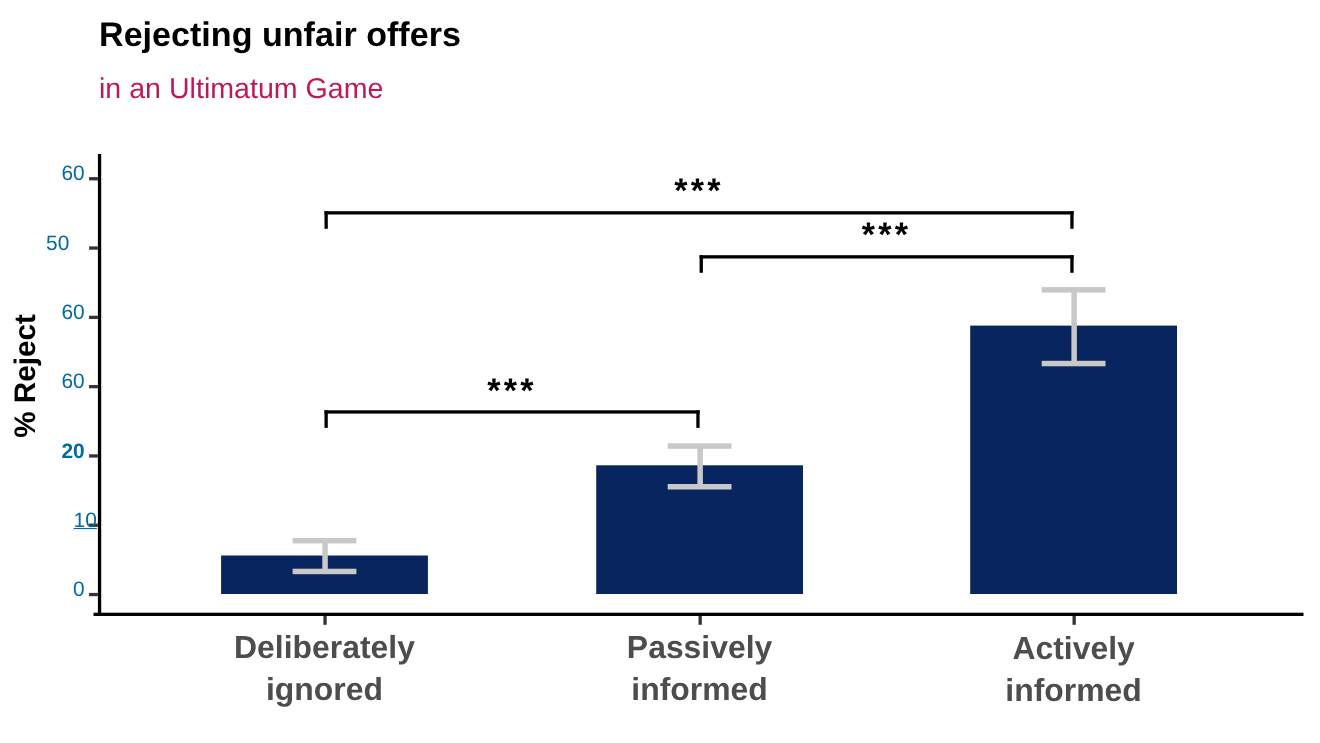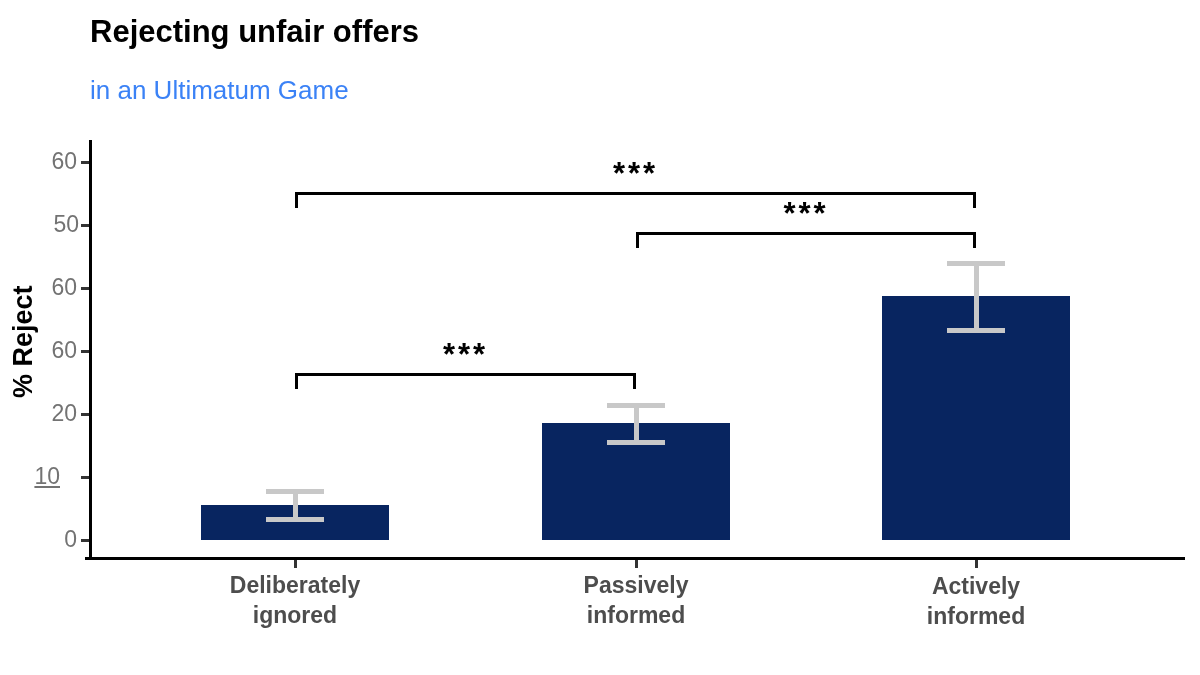--- a/index.html
+++ b/index.html
@@ -15,50 +15,50 @@
     position: absolute;
     left: 90px;
     top: 14px;
     font-size: 31px;
     font-weight: bold;
     color: #000000;
   }
   .chart-subtitle {
     position: absolute;
     left: 90px;
-    top: 75px;
+    top: 65px;
     font-size: 26px;
     font-weight: normal;
-    color: #3b82f6;
+    color: #be185d;
   }
   .y-axis-label {
     position: absolute;
     left: 8px;
     top: 272px;
     height: 140px;
     writing-mode: vertical-rl;
     transform: rotate(180deg);
     font-size: 27px;
     font-weight: bold;
     color: #000000;
     text-align: center;
   }
   #plot { position: absolute; left: 0; top: 0; width: 1200px; height: 675px; }
   .y-tick-label {
     position: absolute;
     width: 50px;
     text-align: right;
-    font-size: 23px;
-    color: #737373;
+    font-size: 19px;
+    color: #0369a1;
   }
   .x-cat-label {
     position: absolute;
     width: 240px;
     text-align: center;
-    font-size: 23px;
+    font-size: 29px;
     font-weight: bold;
     color: #4d4d4d;
     white-space: pre-line;
     line-height: 1.3;
   }
   .sig-line { position: absolute; background: #000000; }
   .sig-label {
     position: absolute;
     font-size: 31px;
     font-weight: bold;
@@ -73,29 +73,29 @@
 <div id="canvas">
   <div class="chart-title">Rejecting unfair offers</div>
   <div class="chart-subtitle">in an Ultimatum Game</div>
   <div class="y-axis-label">% Reject</div>
   <div id="plot">
       <div style="position: absolute; left: 89px; top: 140px; width: 3px; height: 420px; background: rgb(0, 0, 0);"></div>
       <div style="position: absolute; left: 85px; top: 557px; width: 1100px; height: 3px; background: rgb(0, 0, 0);"></div>
       <div style="position: absolute; left: 81px; top: 539px; width: 8px; height: 3px; background: rgb(51, 51, 51);"></div>
       <div class="y-tick-label" style="position: absolute; left: 27px; top: 526px;">0</div>
       <div style="position: absolute; left: 81px; top: 476px; width: 8px; height: 3px; background: rgb(51, 51, 51);"></div>
-      <div class="y-tick-label" style="position: absolute; left: 10px; top: 463px; text-decoration: underline;">10</div>
+      <div class="y-tick-label" style="position: absolute; left: 38px; top: 463px; text-decoration: underline;">10</div>
       <div style="position: absolute; left: 81px; top: 413px; width: 8px; height: 3px; background: rgb(51, 51, 51);"></div>
-      <div class="y-tick-label" style="position: absolute; left: 27px; top: 400px;">20</div>
+      <div class="y-tick-label" style="position: absolute; left: 27px; top: 400px; font-weight: bold;">20</div>
       <div style="position: absolute; left: 81px; top: 350px; width: 8px; height: 3px; background: rgb(51, 51, 51);"></div>
       <div class="y-tick-label" style="position: absolute; left: 27px; top: 337px;">60</div>
       <div style="position: absolute; left: 81px; top: 287px; width: 8px; height: 3px; background: rgb(51, 51, 51);"></div>
       <div class="y-tick-label" style="position: absolute; left: 27px; top: 274px;">60</div>
       <div style="position: absolute; left: 81px; top: 224px; width: 8px; height: 3px; background: rgb(51, 51, 51);"></div>
-      <div class="y-tick-label" style="position: absolute; left: 29px; top: 211px;">50</div>
+      <div class="y-tick-label" style="position: absolute; left: 13px; top: 211px;">50</div>
       <div style="position: absolute; left: 81px; top: 161px; width: 8px; height: 3px; background: rgb(51, 51, 51);"></div>
       <div class="y-tick-label" style="position: absolute; left: 27px; top: 148px;">60</div>
       <div style="position: absolute; left: 201px; top: 504.72px; width: 188px; height: 35.28px; background: rgb(8, 37, 96);"></div>
       <div style="position: absolute; left: 292.5px; top: 490.86px; width: 5px; height: 28.35px; background: rgb(200, 200, 200);"></div>
       <div style="position: absolute; left: 266px; top: 488.86px; width: 58px; height: 5px; background: rgb(200, 200, 200);"></div>
       <div style="position: absolute; left: 266px; top: 517.21px; width: 58px; height: 5px; background: rgb(200, 200, 200);"></div>
       <div style="position: absolute; left: 294px; top: 560px; width: 3px; height: 8px; background: rgb(51, 51, 51);"></div>
       <div class="x-cat-label" style="position: absolute; left: 175px; top: 571px;">Deliberately
 ignored</div>
       <div style="position: absolute; left: 542px; top: 423.45px; width: 188px; height: 116.55px; background: rgb(8, 37, 96);"></div>

